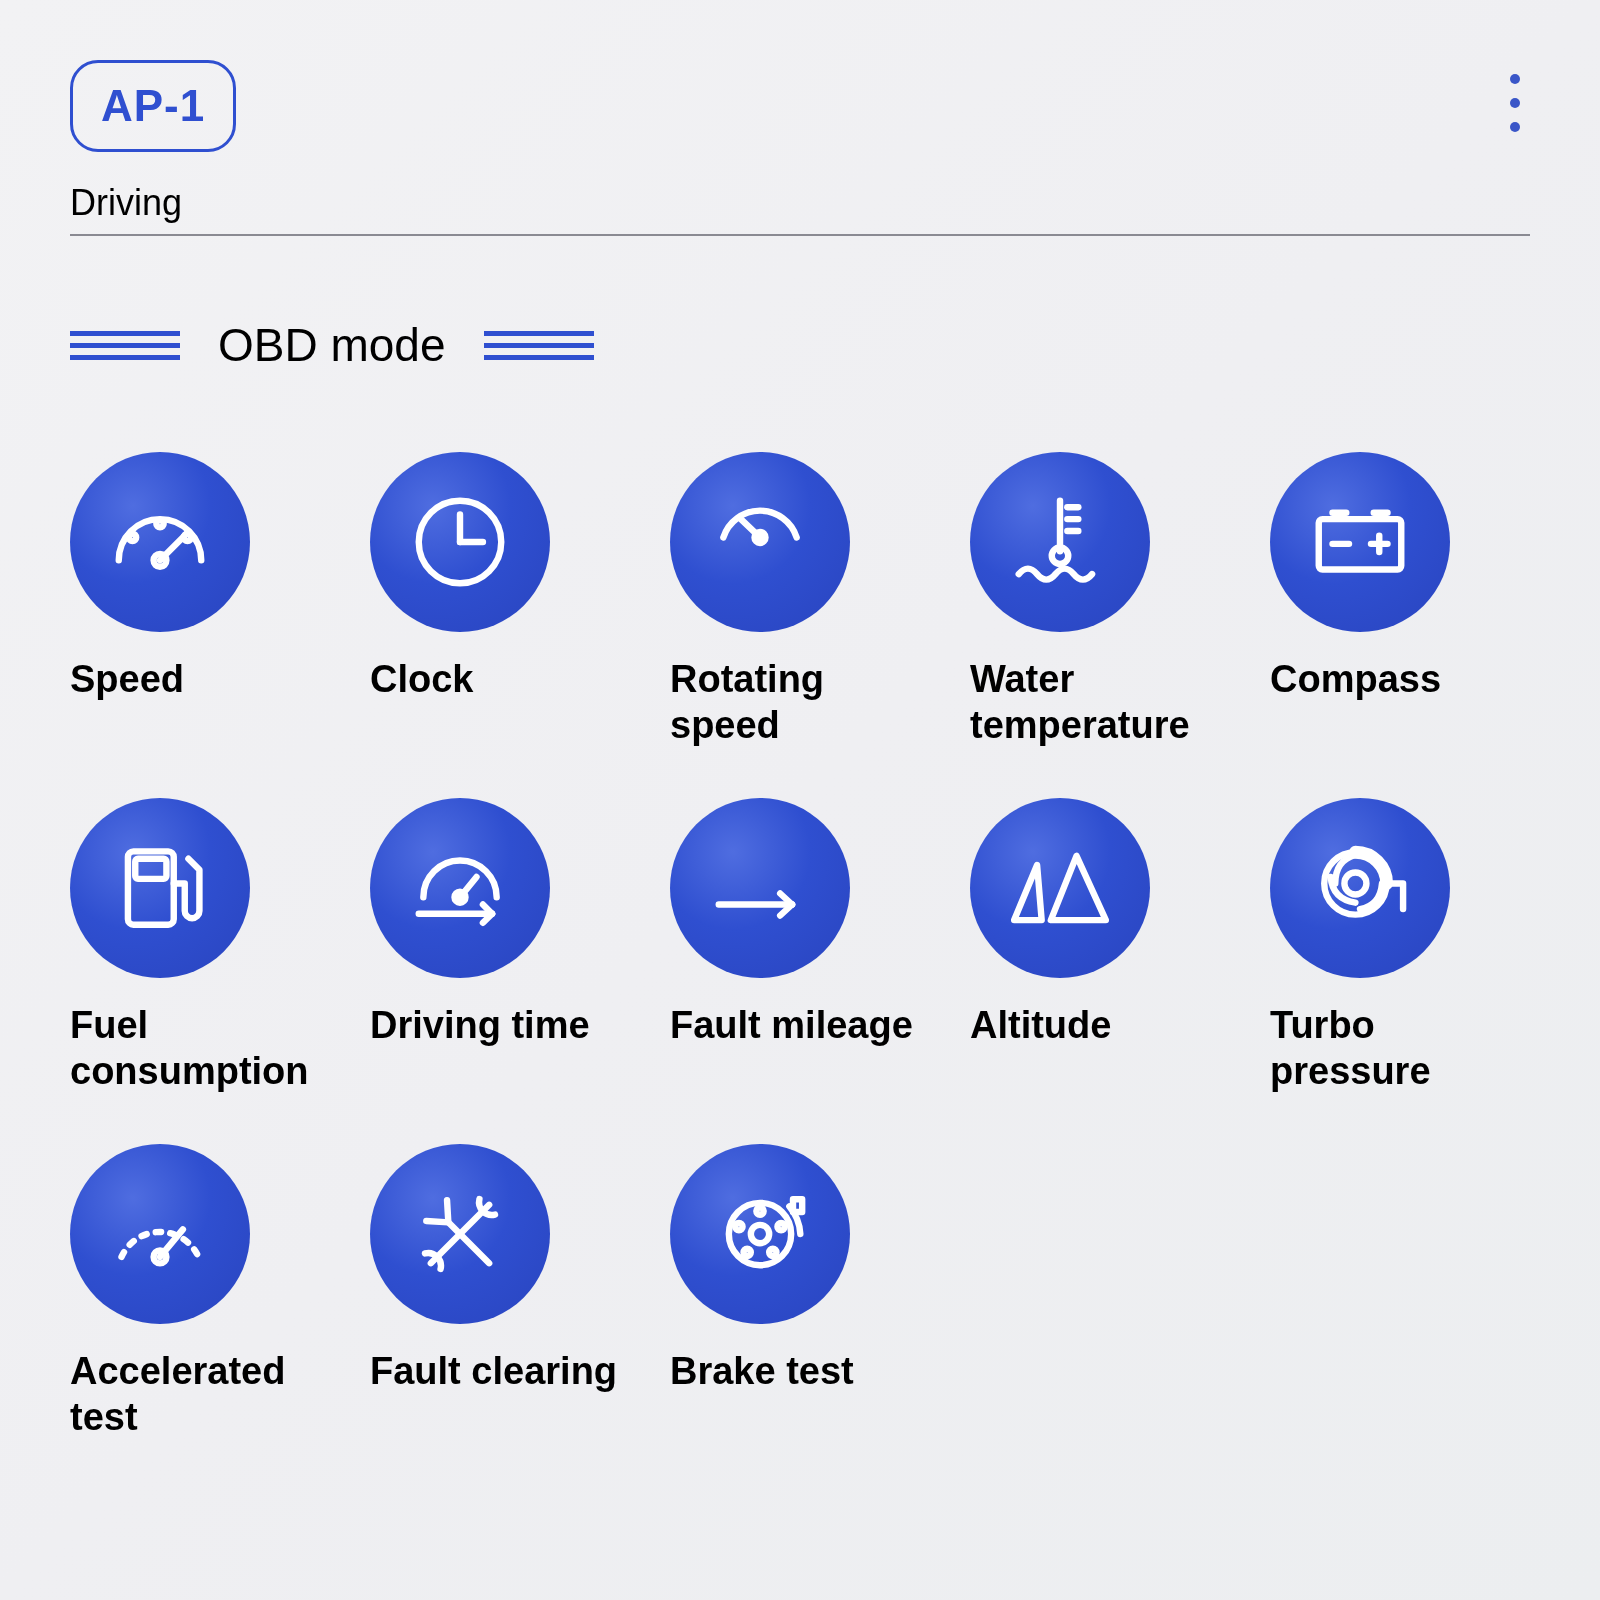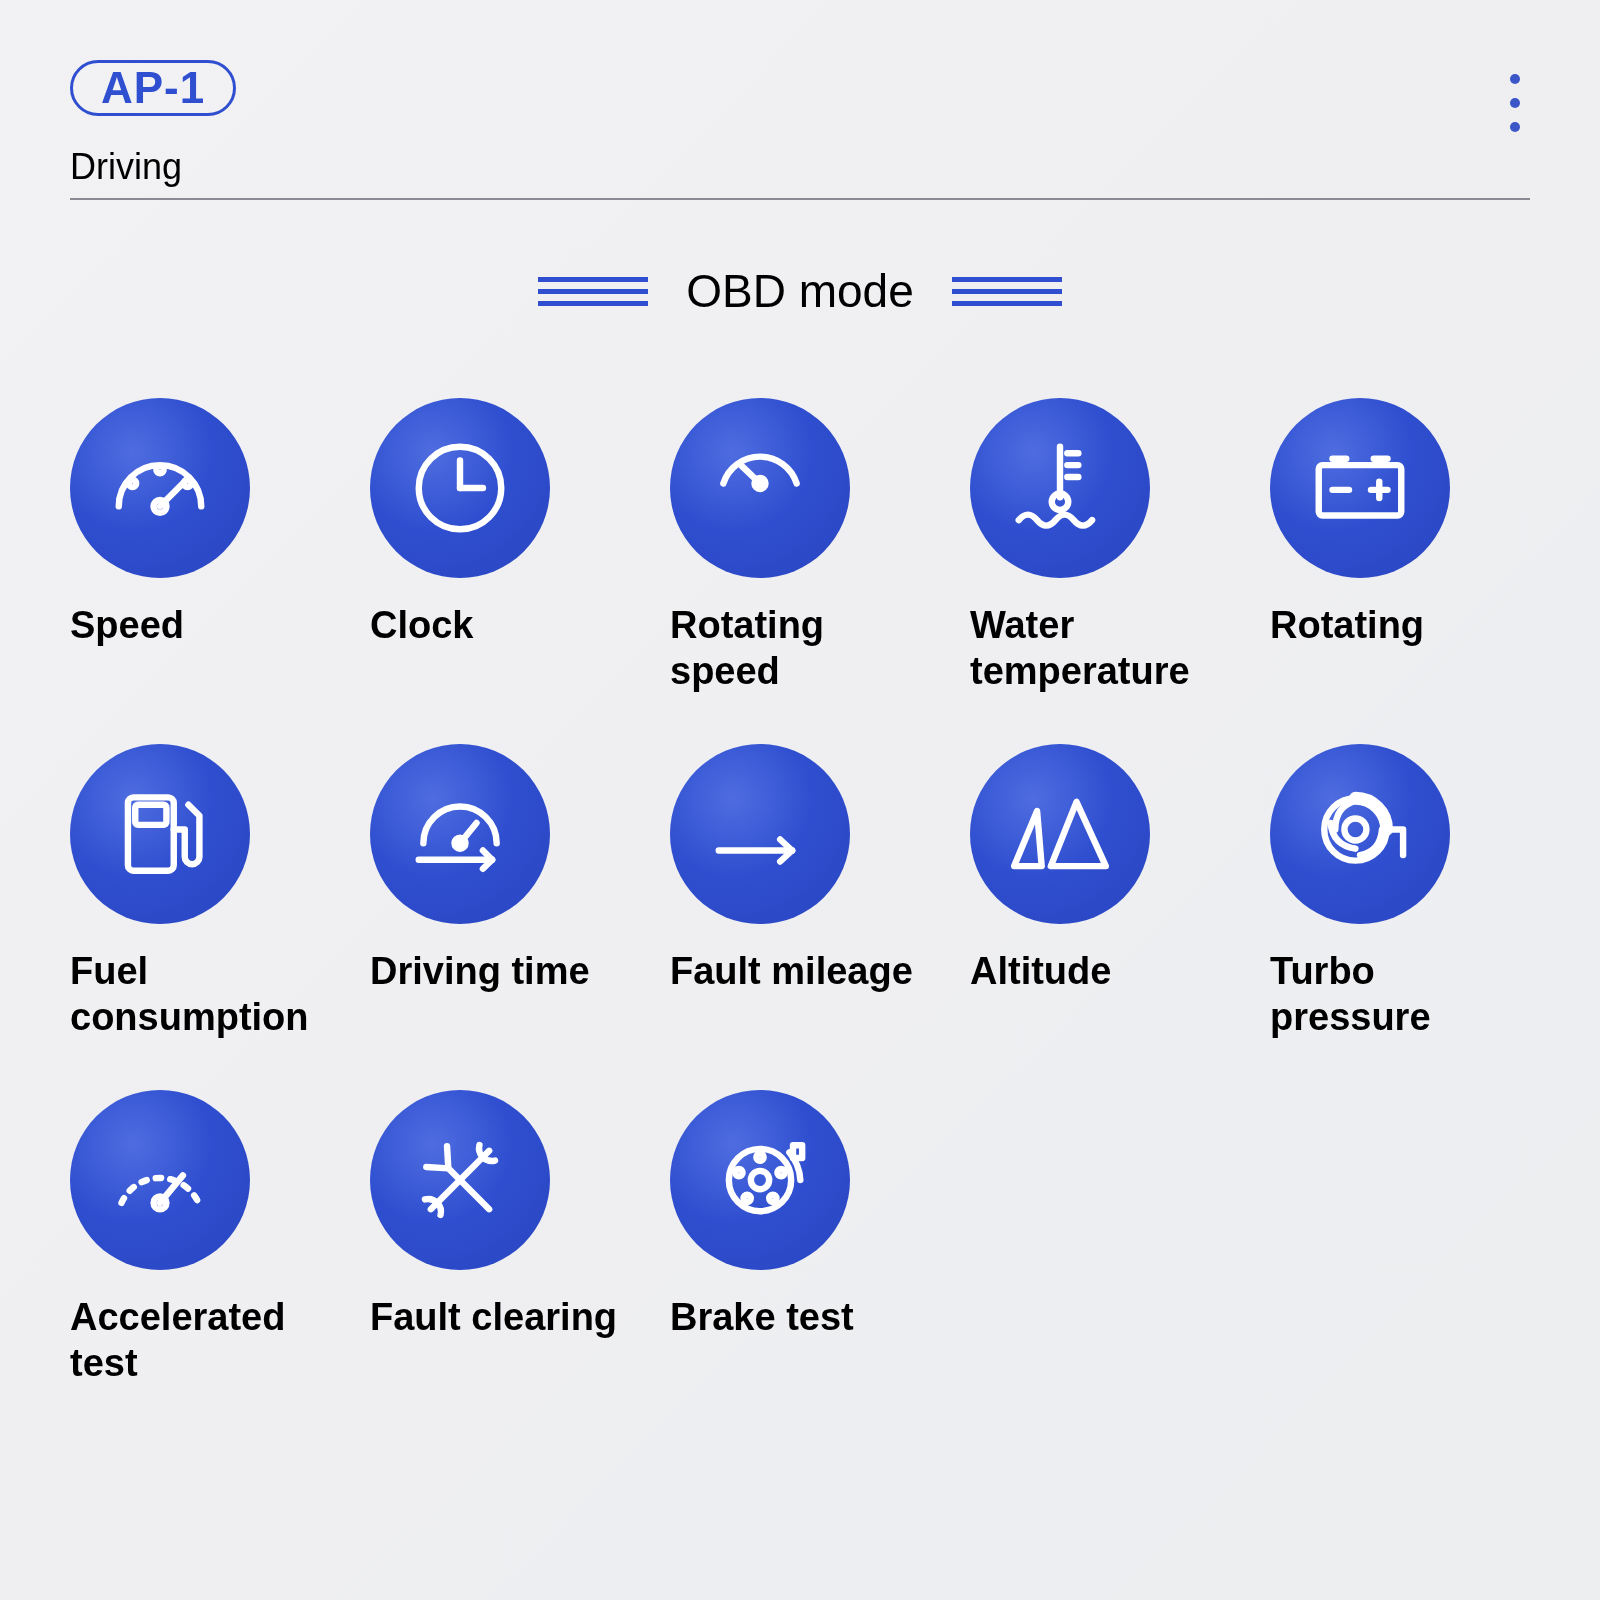--- a/index.html
+++ b/index.html
@@ -8,21 +8,21 @@
     background: linear-gradient(135deg, #f2f2f4 0%, #efeff2 50%, #eceef0 100%);
     font-family: Arial, Helvetica, sans-serif;
     color: #000;
     padding: 60px 70px 0 70px;
   }
   .header { position: relative; }
   .badge {
     display: inline-block;
     border: 3px solid #2f4fd0;
     border-radius: 28px;
-    padding: 0 28px;
+    padding: 18px 28px;
     color: #2f4fd0;
     font-weight: 900;
     font-size: 44px;
     letter-spacing: 1px;
   }
   .kebab {
     position: absolute;
     right: 10px;
     top: 14px;
     display: flex;
@@ -38,24 +38,24 @@
     margin-top: 30px;
     display: flex;
     align-items: flex-end;
     justify-content: space-between;
     border-bottom: 2px solid #8a8a92;
     padding-bottom: 10px;
   }
   .subhead-row h1 { font-size: 50px; font-weight: 700; }
   .func-label { font-size: 36px; font-weight: 400; }
   .section-title {
-    margin-top: 64px;
+    margin-top: 82px;
     display: flex;
     align-items: center;
-    justify-content: center;
+    justify-content: flex-start;
     gap: 38px;
   }
   .section-title .bars {
     display: flex; flex-direction: column; gap: 7px;
   }
   .section-title .bars span {
     width: 110px; height: 5px; background: #2f4fd0;
   }
   .section-title .text { font-size: 46px; font-weight: 500; }
   .grid {
@@ -241,21 +241,21 @@
         </svg>
       </div>
       <div class="label">Water temperature</div>
     </div>
     <div class="item">
       <div class="circle">
         <svg viewBox="0 0 120 120">
           <use href="#battery-icon"></use>
         </svg>
       </div>
-      <div class="label">Rotating</div>
+      <div class="label">Compass</div>
     </div>
     <div class="item">
       <div class="circle">
         <svg viewBox="0 0 120 120">
           <use href="#fuel-icon"></use>
         </svg>
       </div>
       <div class="label">Fuel consumption</div>
     </div>
     <div class="item">

